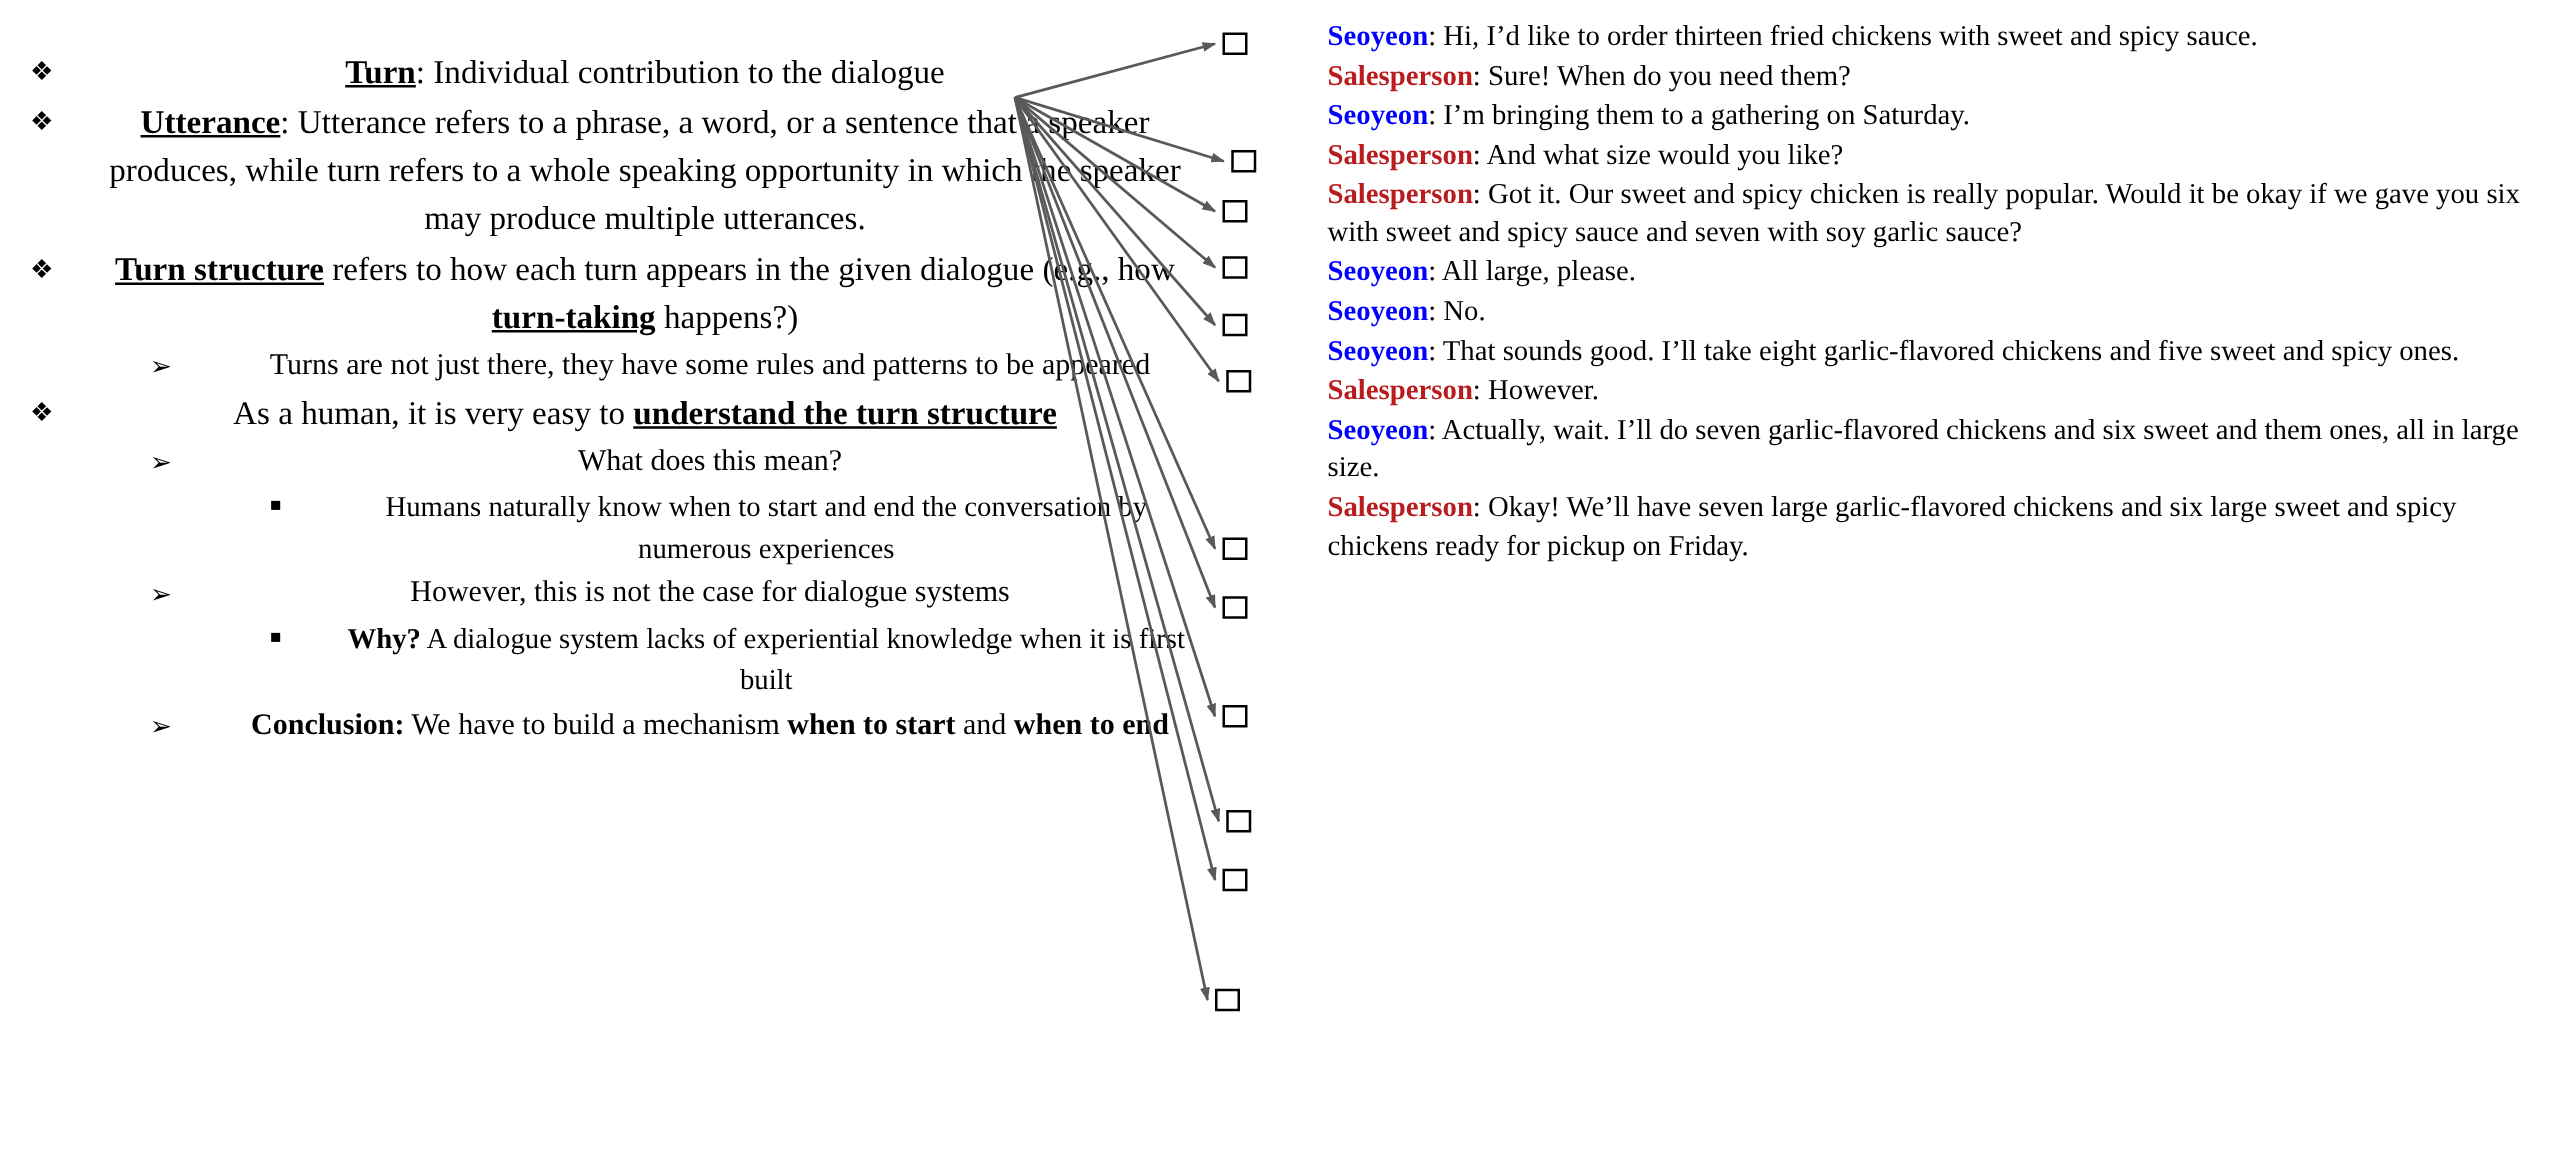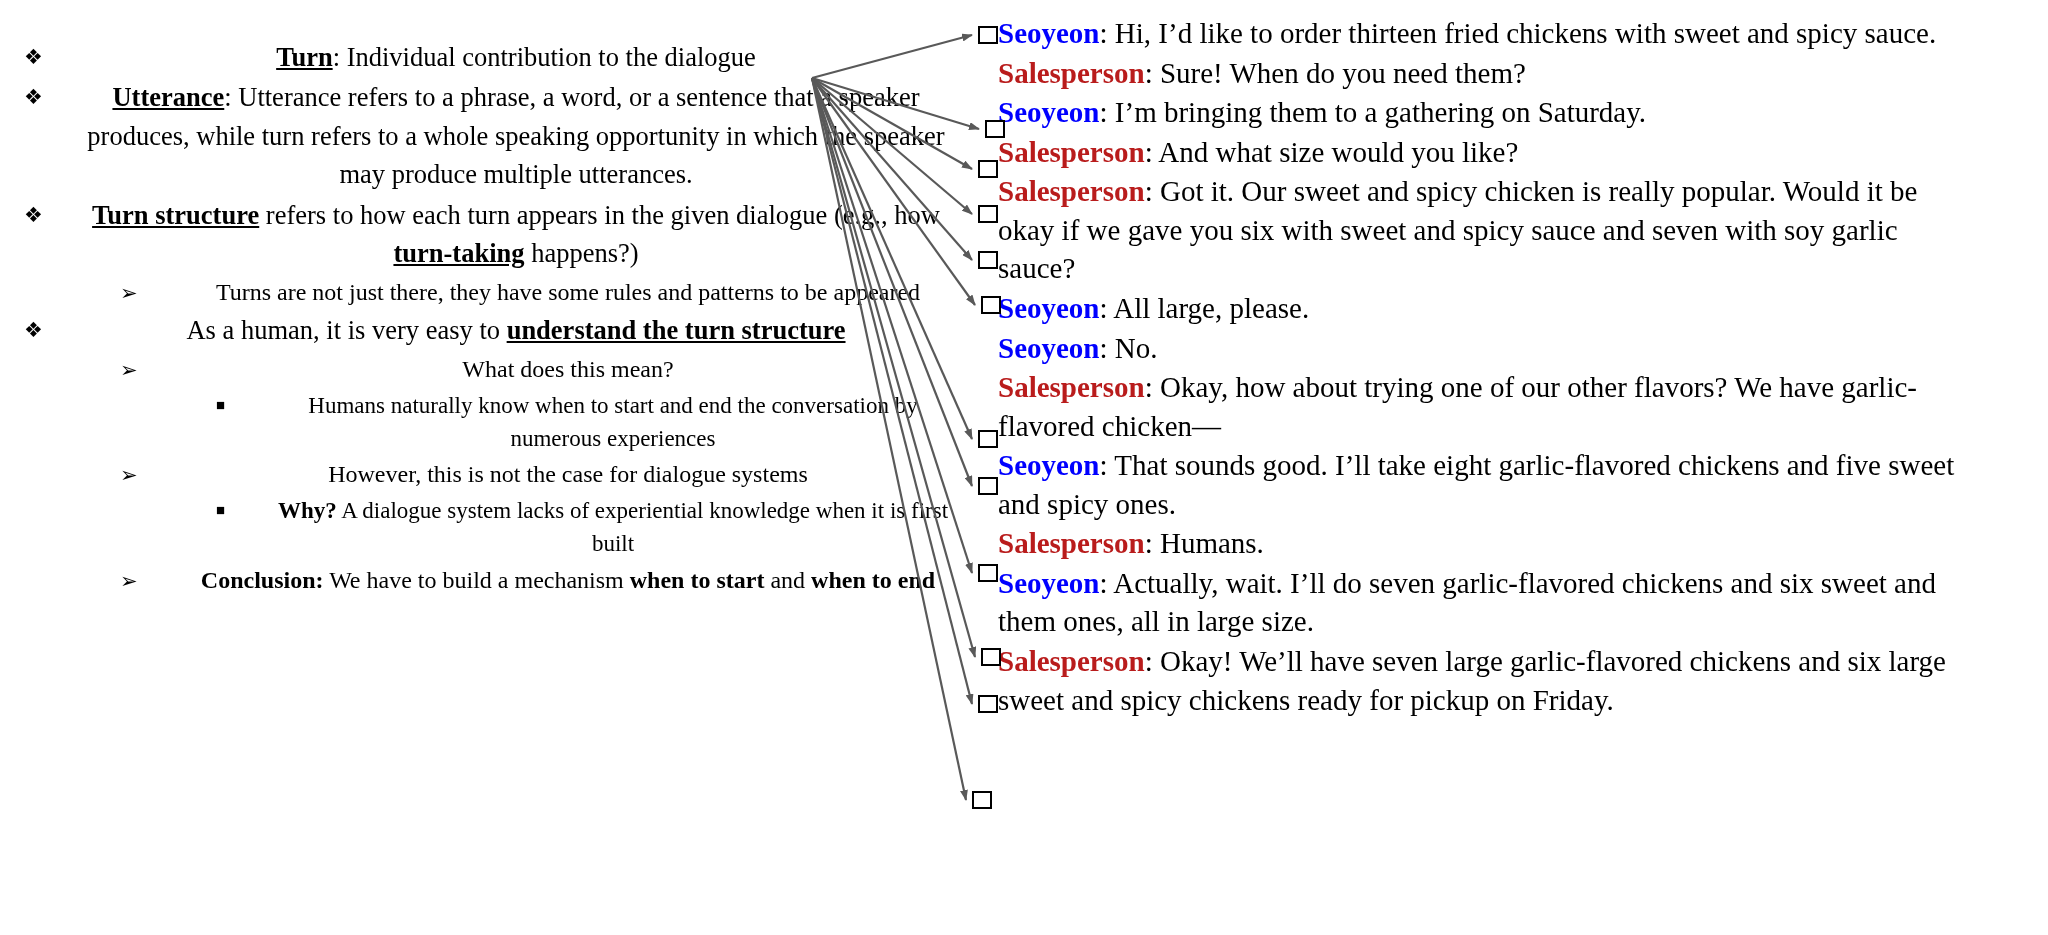--- a/index.html
+++ b/index.html
@@ -70,24 +70,24 @@
     padding-top: 6px;
   }
   .lvl3 .txt { font-size: 23px; }
 
   .u { text-decoration: underline; font-weight: bold; }
   .b { font-weight: bold; }
 
   
   #dialogue {
     position: absolute;
-    left: 998px;
+    left: 1062px;
     top: 14px;
     width: 960px;
-    font-size: 29px;
+    font-size: 23px;
     line-height: 1.33;
   }
   .turn { margin: 0 0 1px 0; }
   .spk-a { color: #0000ff; font-weight: bold; }
   .spk-b { color: #b91c1c; font-weight: bold; }
 
   
   #overlay {
     position: absolute;
     left: 0; top: 0;
@@ -153,23 +153,22 @@
     </div>
 
   <div id="dialogue">
       <p class="turn"><span class="spk-a">Seoyeon</span><span>: </span><span>Hi, I’d like to order thirteen fried chickens with sweet and spicy sauce.</span></p>
       <p class="turn"><span class="spk-b">Salesperson</span><span>: </span><span>Sure! When do you need them?</span></p>
       <p class="turn"><span class="spk-a">Seoyeon</span><span>: </span><span>I’m bringing them to a gathering on Saturday.</span></p>
       <p class="turn"><span class="spk-b">Salesperson</span><span>: </span><span>And what size would you like?</span></p>
       <p class="turn"><span class="spk-b">Salesperson</span><span>: </span><span>Got it. Our sweet and spicy chicken is really popular. Would it be okay if we gave you six with sweet and spicy sauce and seven with soy garlic sauce?</span></p>
       <p class="turn"><span class="spk-a">Seoyeon</span><span>: </span><span>All large, please.</span></p>
       <p class="turn"><span class="spk-a">Seoyeon</span><span>: </span><span>No.</span></p>
-      <p class="turn"><span class="spk-b">Salesperson</span><span>: </span><span>Okay, how about trying one of our other flavors? We have garlic-flavored chicken—</span></p>
       <p class="turn"><span class="spk-a">Seoyeon</span><span>: </span><span>That sounds good. I’ll take eight garlic-flavored chickens and five sweet and spicy ones.</span></p>
-      <p class="turn"><span class="spk-b">Salesperson</span><span>: </span><span>Humans.</span></p>
+      <p class="turn"><span class="spk-b">Salesperson</span><span>: </span><span>However.</span></p>
       <p class="turn"><span class="spk-a">Seoyeon</span><span>: </span><span>Actually, wait. I’ll  do seven garlic-flavored chickens and six sweet and them ones, all in large size.</span></p>
       <p class="turn"><span class="spk-b">Salesperson</span><span>: </span><span>Okay! We’ll have seven large garlic-flavored chickens and six large sweet and spicy chickens ready for pickup on Friday.</span></p>
     </div>
 
   <svg id="overlay" viewBox="0 0 2048 935" width="2048" height="935">
     <defs>
       <marker id="ah" markerWidth="11" markerHeight="8" refX="10" refY="4" orient="auto" markerUnits="userSpaceOnUse">
         <path d="M0,0 L11,4 L0,8 z" fill="#595959"></path>
       </marker>
     </defs>

